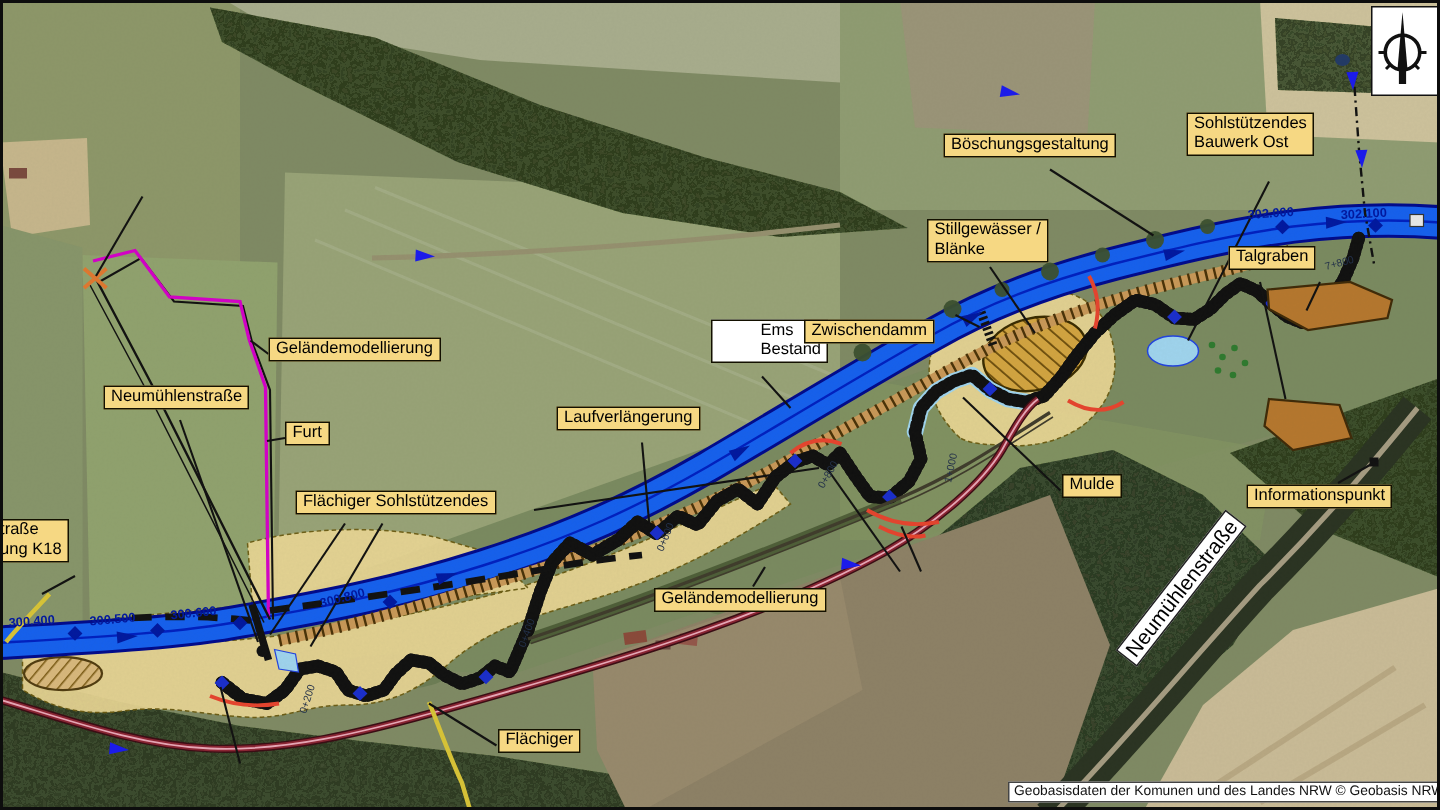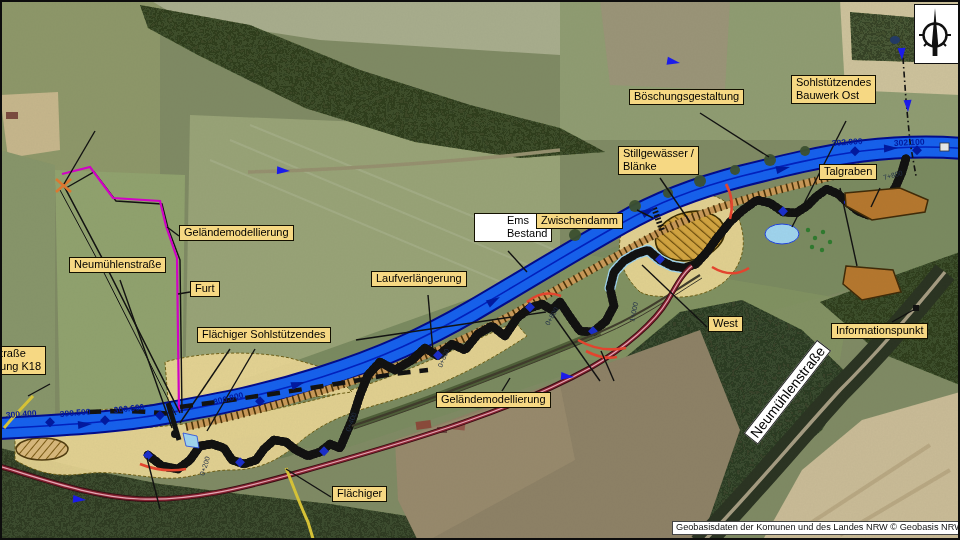--- a/index.html
+++ b/index.html
@@ -299,21 +299,21 @@
 <div class="lbl" style="left:190px;top:281px">Furt</div>
 <div class="lbl" style="left:197px;top:327px">Flächiger Sohlstützendes</div>
 <div class="lbl" style="left:-30px;top:346px">Baustraße
 Richtung K18</div>
 <div class="lbl" style="left:332px;top:486px">Flächiger</div>
 <div class="lbl" style="left:371px;top:271px">Laufverlängerung</div>
 <div class="lbl w" style="left:474px;top:213px">Ems
 Bestand</div>
 <div class="lbl" style="left:536px;top:213px">Zwischendamm</div>
 <div class="lbl" style="left:436px;top:392px">Geländemodellierung</div>
-<div class="lbl" style="left:708px;top:316px">West</div>
+<div class="lbl" style="left:708px;top:316px">Mulde</div>
 <div class="lbl" style="left:618px;top:146px">Stillgewässer /
 Blänke</div>
 <div class="lbl" style="left:629px;top:89px">Böschungsgestaltung</div>
 <div class="lbl" style="left:791px;top:75px">Sohlstützendes
 Bauwerk Ost</div>
 <div class="lbl" style="left:819px;top:164px">Talgraben</div>
 <div class="lbl" style="left:831px;top:323px">Informationspunkt</div>
 <div class="lbl w rot" style="left:728px;top:383px">Neumühlenstraße</div>
 
 <div class="northbox">

